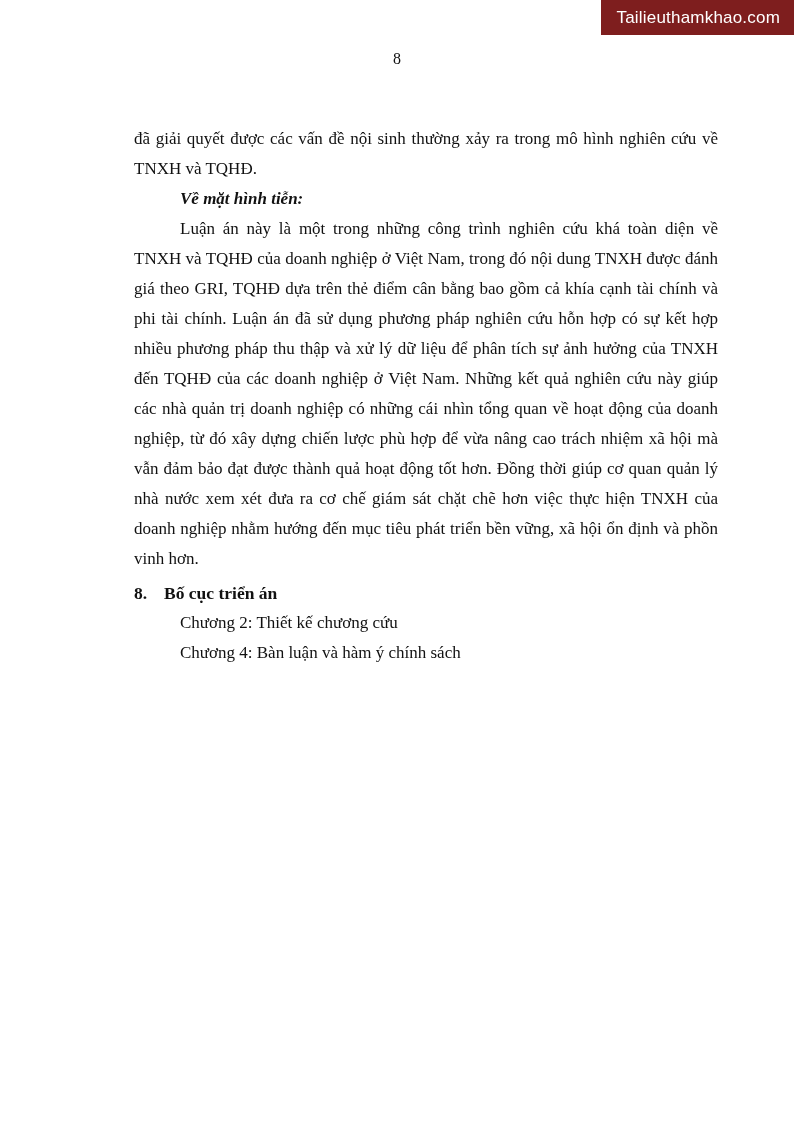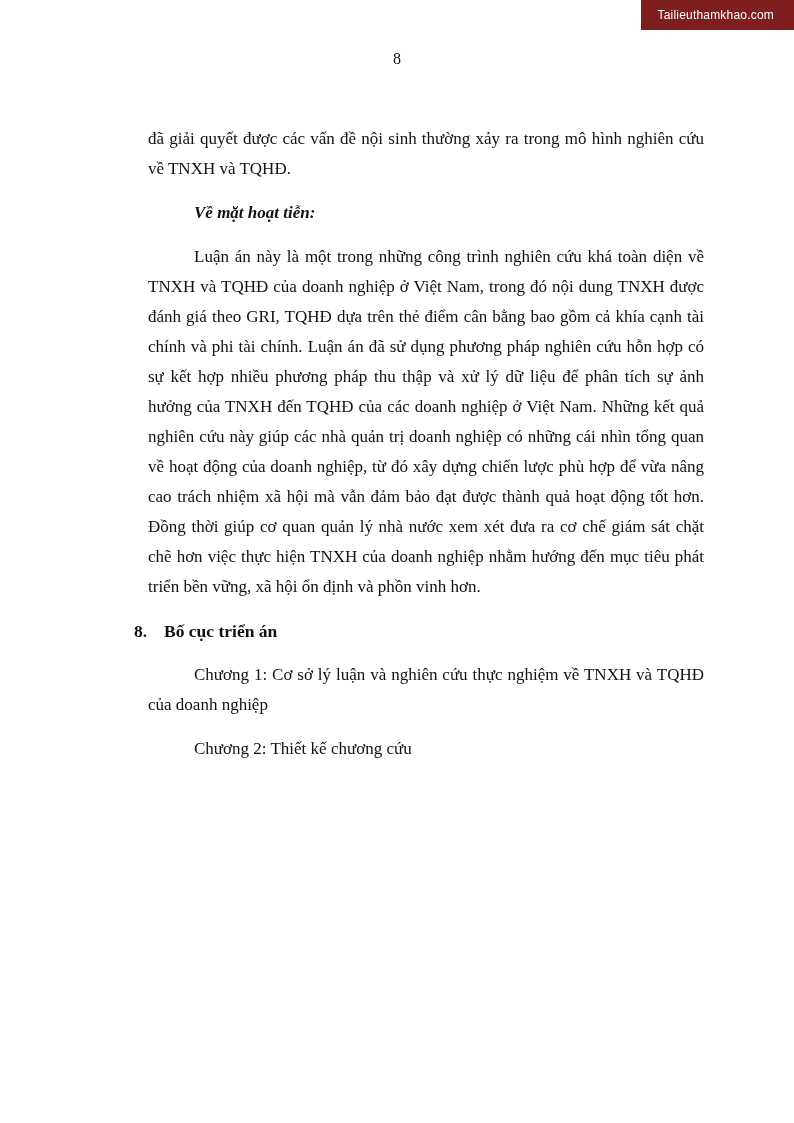--- a/index.html
+++ b/index.html
@@ -18,38 +18,38 @@
     font-family: "Liberation Serif", "DejaVu Serif", serif;
     color: #111111;
   }
   .watermark {
     position: absolute;
     top: 0;
     right: 0;
     background: var(--wm-bg, #7e1e1e);
     color: var(--wm-fg, #ffffff);
     font-family: "Liberation Sans", "DejaVu Sans", sans-serif;
-    font-size: 12px;
+    font-size: 17px;
     line-height: 1;
-    padding: 9px 20px 9px 16px;
+    padding: 9px 14px 9px 16px;
     letter-spacing: 0.2px;
   }
   .page-number {
     margin-top: 50px;
     text-align: center;
     font-size: 16px;
   }
   .content {
     margin: 56px 76px 0 134px; 
     font-size: 17px;
     line-height: 30px;
     text-align: justify;
   }
   .content p {
-    margin: 14px;
+    margin: 0;
     text-indent: 46px;
   }
   .content p.no-indent {
     text-indent: 0;
   }
   .subheading {
     font-weight: bold;
     font-style: italic;
   }
   .section-heading {
@@ -76,30 +76,30 @@
 
   <div class="watermark">Tailieuthamkhao.com</div>
 
   <div class="page-number">8</div>
 
   <div class="content">
 
     <p class="no-indent">đã giải quyết được các vấn đề nội sinh thường xảy ra trong mô hình nghiên cứu về TNXH và TQHĐ.</p>
 
 
-    <p class="subheading">Về mặt hoạt tiễn:</p>
+    <p class="subheading">Về mặt hình tiễn:</p>
 
     <p>Luận án này là một trong những công trình nghiên cứu khá toàn diện về TNXH và TQHĐ của doanh nghiệp ở Việt Nam, trong đó nội dung TNXH được đánh giá theo GRI, TQHĐ dựa trên thẻ điểm cân bằng bao gồm cả khía cạnh tài chính và phi tài chính. Luận án đã sử dụng phương pháp nghiên cứu hỗn hợp có sự kết hợp nhiều phương pháp thu thập và xử lý dữ liệu để phân tích sự ảnh hưởng của TNXH đến TQHĐ của các doanh nghiệp ở Việt Nam. Những kết quả nghiên cứu này giúp các nhà quản trị doanh nghiệp có những cái nhìn tổng quan về hoạt động của doanh nghiệp, từ đó xây dựng chiến lược phù hợp để vừa nâng cao trách nhiệm xã hội mà vẫn đảm bảo đạt được thành quả hoạt động tốt hơn. Đồng thời giúp cơ quan quản lý nhà nước xem xét đưa ra cơ chế giám sát chặt chẽ hơn việc thực hiện TNXH của doanh nghiệp nhằm hướng đến mục tiêu phát triển bền vững, xã hội ổn định và phồn vinh hơn.</p>
 
     <div class="section-heading">
       <span class="num">8.</span>
       <span>Bố cục triển án</span>
     </div>
 
 
-    <p class="chapter">Chương 1: Cơ sở lý luận và nghiên cứu thực nghiệm về TNXH và TQHĐ của doanh nghiệp</p>
 
     <p class="chapter">Chương 2: Thiết kế chương cứu</p>
 
 
+    <p class="chapter">Chương 4: Bàn luận và hàm ý chính sách</p>
 
   </div>
 </div>
 
 </body></html>

